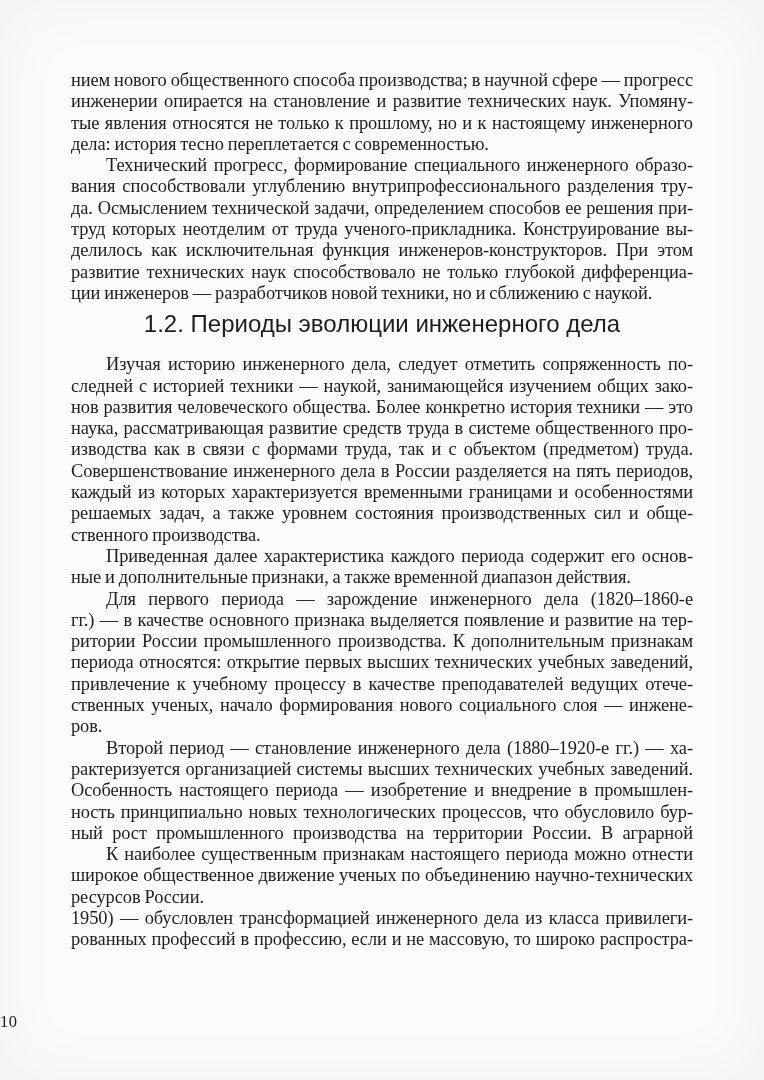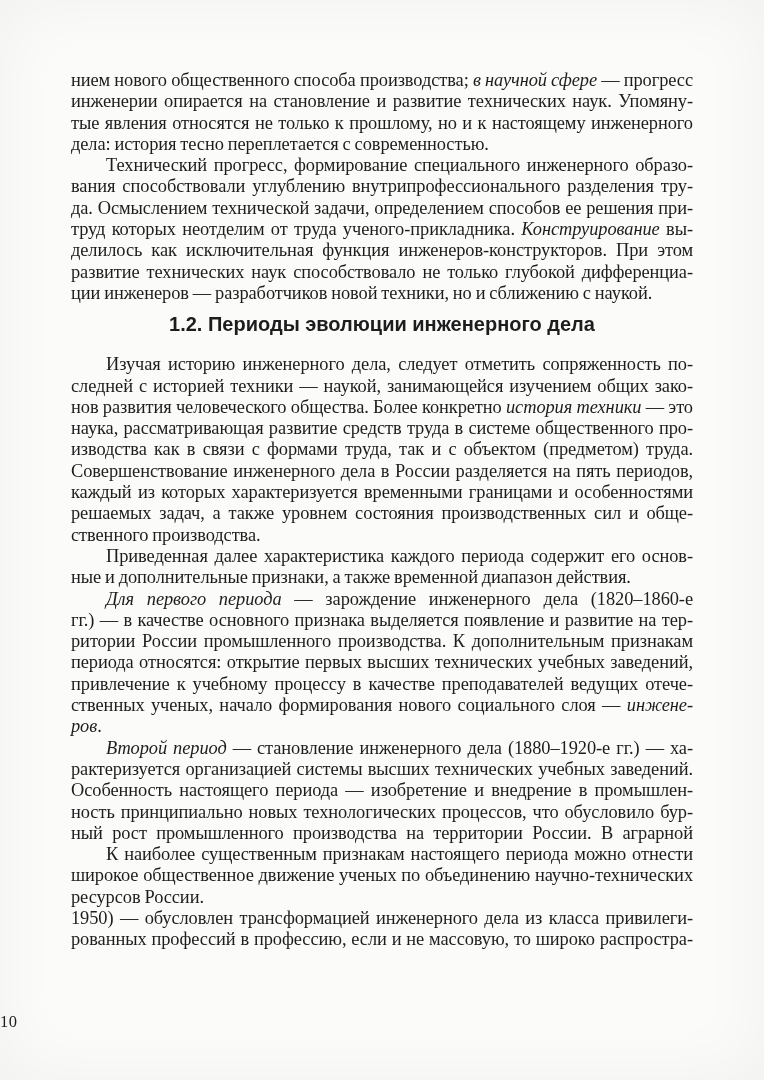--- a/index.html
+++ b/index.html
@@ -27,25 +27,25 @@
     font-size: 18.4px;
     line-height: 21.3px;
     text-align: justify;
     text-align-last: justify;
     word-spacing: -0.6px;
     letter-spacing: -0.08px;
     white-space: normal;
   }
   .line.end { text-align-last: left; }
   .line.indent { text-indent: 35px; }
-  .it { font-style: italic; }
+  .it { }
   .heading {
     font-family: "Liberation Sans", sans-serif;
-    font-weight: bold;
-    font-size: 20px;
+    font-weight: normal;
+    font-size: 24px;
     line-height: 24px;
     text-align: center;
     margin: 8px 0 18px 0;
     color: var(--ink, #161616);
   }
   .page-number {
     position: absolute;
     top: 1012px;
     left: 0;
     width: 100%;

